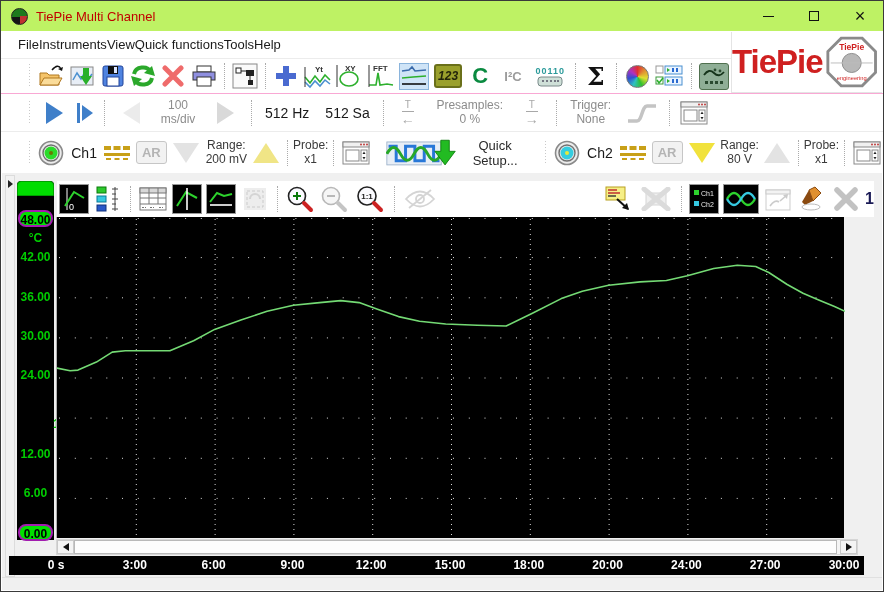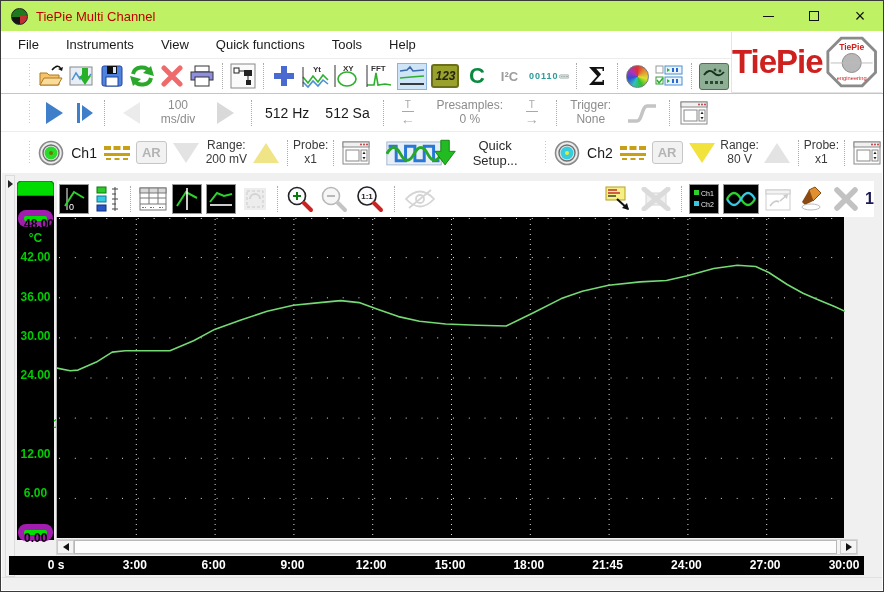--- a/index.html
+++ b/index.html
@@ -8,21 +8,21 @@
   
   .titlebar{position:absolute;left:0;top:0;width:100%;height:30px;background:#bef264;display:flex;align-items:center;}
   .appicon{width:17px;height:17px;border-radius:50%;margin:0 8px 0 10px;
     background:conic-gradient(#1d7a1d 0 25%,#c03030 25% 50%,#141414 50% 75%,#1d7a1d 75%);border:1px solid #222;}
   .apptitle{color:#c00000;font-size:13px;}
   .wbtns{margin-left:auto;display:flex;height:100%;}
   .wbtn{width:46px;height:100%;display:flex;align-items:center;justify-content:center;color:#111;font-size:15px;background:none;border:none;}
   .wbtn .boxglyph{width:10px;height:10px;border:1px solid #111;display:block;}
   .wbtn .minglyph{width:11px;height:0;border-top:1px solid #111;display:block;}
   
-  .menubar{position:absolute;left:0;top:30px;width:730px;height:28px;background:#fff;display:flex;align-items:center;gap:27px;padding-left:17px;border-bottom:1px solid #ececec;}
+  .menubar{position:absolute;left:0;top:30px;width:730px;height:28px;background:#fff;display:flex;align-items:center;padding-left:17px;border-bottom:1px solid #ececec;}
   .menuitem{font-size:13px;color:#1a1a1a;background:none;border:none;padding:0;}
   
   .logopanel{position:absolute;right:1px;top:31px;width:151px;height:61px;background:#fff;border-left:1px solid #e4e4e4;border-bottom:1px solid #e4e4e4;display:flex;align-items:center;justify-content:flex-end;padding-right:4px;}
   .brand{color:#cf2020;font-size:33px;font-weight:bold;letter-spacing:-1px;margin-right:2px;}
   
   .row{position:absolute;left:0;background:#fff;display:flex;align-items:center;padding-left:24px;}
   .tb{background:none;border:none;padding:0;margin:0 2px;width:30px;height:28px;display:flex;align-items:center;justify-content:center;}
   .grip{width:5px;height:24px;margin:0 4px 0 3px;background:repeating-linear-gradient(to bottom,#c9c9c9 0 1px,transparent 1px 3px);background-size:1px 100%;background-repeat:no-repeat;background-position:1px 0;}
   .vsep{width:1px;height:26px;border-left:1px dotted #ababab;margin:0 5px;}
   .dis{opacity:.5;filter:grayscale(1);}
@@ -41,21 +41,21 @@
   .tarrow{display:flex;flex-direction:column;align-items:center;color:#a8a8a8;font-size:10px;line-height:1;background:none;border:none;}
   .tarrow .t{border-bottom:1px solid #a8a8a8;padding:0 3px 1px;}
   .tarrow .ar{font-size:14px;}
   
   .graphpanel{position:absolute;left:1px;right:1px;top:172px;bottom:1px;background:#f0f0f0;}
   .collapse{position:absolute;left:3px;top:2px;width:10px;height:402px;background:#f2f2f2;border:1px solid #dcdcdc;}
   .collapse::before{content:"";position:absolute;left:2px;top:4px;width:0;height:0;border-top:4px solid transparent;border-bottom:4px solid transparent;border-left:5px solid #222;}
   .yaxis{position:absolute;left:15px;top:8px;width:37px;height:359px;background:#000;border-radius:4px 4px 0 0;}
   .ycap{position:absolute;left:0;top:0;width:100%;height:15px;background:#00dc00;border-radius:4px 4px 0 0;border:1px solid #00a000;}
   .ytick{position:absolute;width:100%;text-align:center;color:#00cc00;font-size:12px;font-weight:bold;height:17px;line-height:17px;}
-  .ytick.pill{background:#00e000;color:#000;border:6px solid #a21caf;border-radius:8px;left:1px;width:35px;}
+  .ytick.pill{background:#00e000;color:#000;border:2px solid #a21caf;border-radius:8px;left:1px;width:35px;}
   .yunit{position:absolute;width:100%;text-align:center;color:#00cc00;font-size:12px;font-weight:bold;}
   .gtoolbar{position:absolute;left:55px;top:8px;right:8px;height:36px;background:#fff;display:flex;align-items:center;}
   .gt{background:none;border:none;padding:0;margin:0 2px;width:30px;height:30px;display:flex;align-items:center;justify-content:center;}
   .tile{background:#000;border:1px solid #9a9a9a;}
   .plot{position:absolute;left:54px;top:44px;width:788px;height:321px;background:#000;border-left:1px solid #b0b0b0;}
   .plot svg{display:block;}
   .hscroll{position:absolute;left:54px;top:366px;width:802px;height:16px;background:#f0f0f0;border:1px solid #d6d6d6;display:flex;}
   .sbtn{width:17px;height:100%;background:#f4f4f4;border:1px solid #c9c9c9;display:flex;align-items:center;justify-content:center;padding:0;}
   .sbtn .l{width:0;height:0;border-top:4px solid transparent;border-bottom:4px solid transparent;border-right:6px solid #111;}
   .sbtn .r{width:0;height:0;border-top:4px solid transparent;border-bottom:4px solid transparent;border-left:6px solid #111;}
@@ -208,21 +208,21 @@
     </button>
     <button class="tb" style="width:34px;">
       <span class="meter123">123</span>
     </button>
     <button class="tb">
       <span class="gaugeC">C</span>
     </button>
     <button class="tb" style="width:36px;">
       <span class="i2ctxt">I²C</span>
     </button>
-    <button class="tb" style="width:40px;flex-direction:row;">
+    <button class="tb" style="width:40px;flex-direction:column;">
       <span style="font-size:9px;font-weight:bold;color:#2a9a9a;letter-spacing:1px;">00110</span>
       <svg width="26" height="11" viewBox="0 0 26 11">
         <rect x="1" y="1" width="24" height="9" rx="3" fill="#cfe0d8" stroke="#7a8a8a"></rect>
         <circle cx="6" cy="5" r="1" fill="#556"></circle>
           <circle cx="10" cy="5" r="1" fill="#556"></circle>
           <circle cx="14" cy="5" r="1" fill="#556"></circle>
           <circle cx="18" cy="5" r="1" fill="#556"></circle>
           <circle cx="21" cy="5" r="1" fill="#556"></circle>
       </svg>
     </button>
@@ -1585,21 +1585,21 @@
     </div>
 
     <div class="xaxisbar">
         <span class="xtick" style="left: 47px;">0 s</span>
         <span class="xtick" style="left: 125.8px;">3:00</span>
         <span class="xtick" style="left: 204.6px;">6:00</span>
         <span class="xtick" style="left: 283.4px;">9:00</span>
         <span class="xtick" style="left: 362.2px;">12:00</span>
         <span class="xtick" style="left: 441px;">15:00</span>
         <span class="xtick" style="left: 519.8px;">18:00</span>
-        <span class="xtick" style="left: 598.6px;">21:45</span>
+        <span class="xtick" style="left: 598.6px;">20:00</span>
         <span class="xtick" style="left: 677.4px;">24:00</span>
         <span class="xtick" style="left: 756.2px;">27:00</span>
         <span class="xtick" style="left: 835px;">30:00</span>
       </div>
 
     <div style="position:absolute;left:0;right:0;top:404px;bottom:0;background:#f0f0f0;border-top:1px solid #e0e0e0;"></div>
   </div>
 </div>
 
 </body></html>

